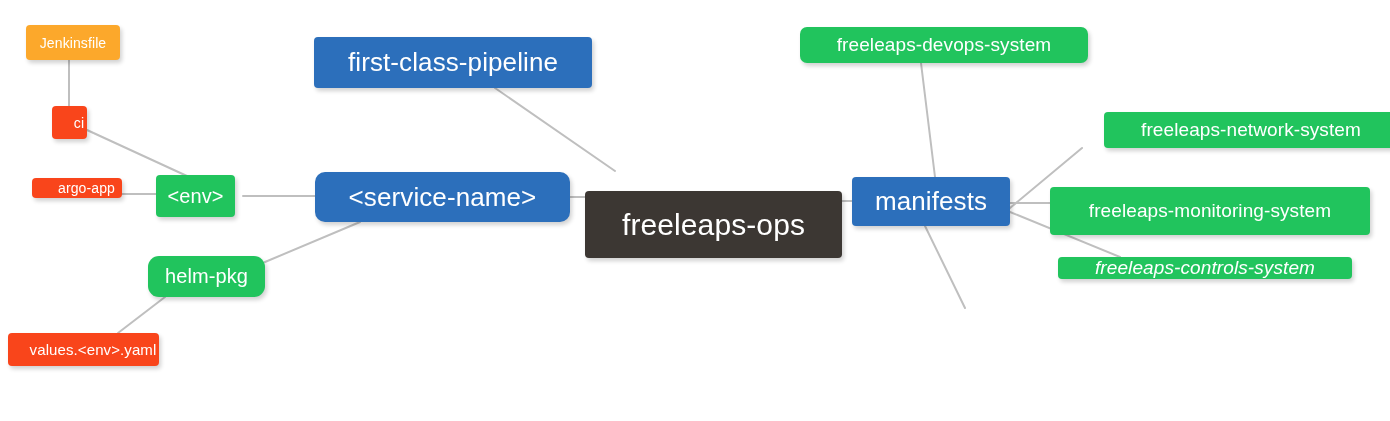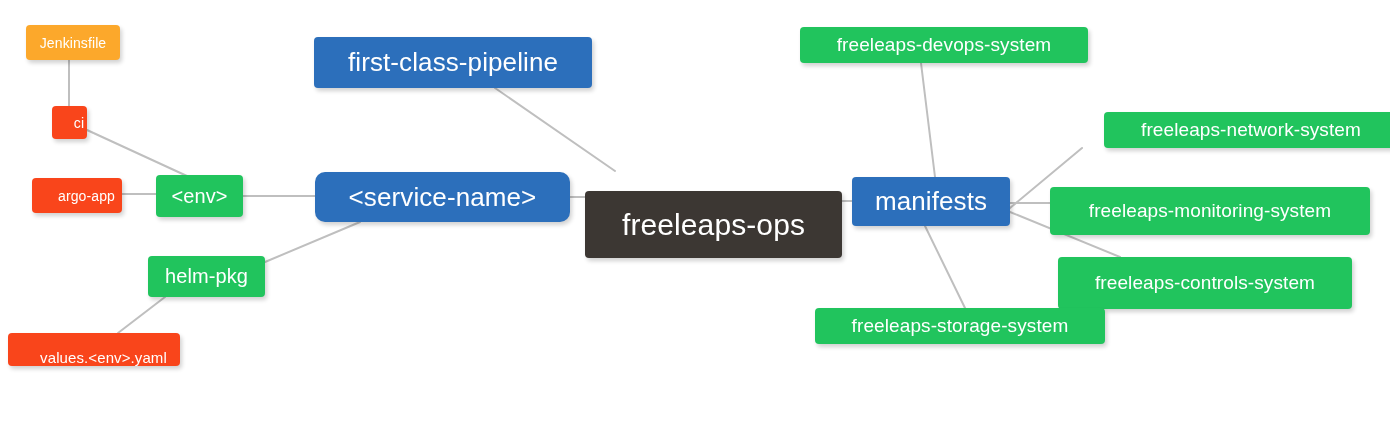--- a/index.html
+++ b/index.html
@@ -61,52 +61,49 @@
       <line x1="1010" y1="203" x2="1050" y2="203" stroke="#bfbfbf" stroke-width="2" stroke-linecap="round"></line>
       <line x1="1010" y1="212" x2="1120" y2="257" stroke="#bfbfbf" stroke-width="2" stroke-linecap="round"></line>
       <line x1="925" y1="226" x2="965" y2="308" stroke="#bfbfbf" stroke-width="2" stroke-linecap="round"></line>
     </svg>
 <div class="node n-orange" style="left: 26px; top: 25px; width: 94px; height: 35px; font-size: 14px;">
       <span>Jenkinsfile</span>
     </div>
     <div class="node n-red" style="left: 52px; top: 106px; width: 35px; height: 33px; font-size: 14px;">
       <span>ci</span>
     </div>
-    <div class="node n-red" style="left: 32px; top: 178px; width: 90px; height: 35px; font-size: 14px;">
+    <div class="node n-red" style="left: 32px; top: 178px; width: 90px; height: 20px; font-size: 14px;">
       <span>argo-app</span>
     </div>
-    <div class="node n-green" style="left: 156px; top: 175px; width: 87px; height: 42px; font-size: 20px;">
+    <div class="node n-green" style="left: 156px; top: 175px; width: 79px; height: 42px; font-size: 20px;">
       <span>&lt;env&gt;</span>
     </div>
-    <div class="node n-green" style="left: 148px; top: 256px; width: 117px; height: 41px; font-size: 20px;">
+    <div class="node n-green" style="left: 148px; top: 256px; width: 117px; height: 41px; font-size: 20px; border-radius: 11px;">
       <span>helm-pkg</span>
     </div>
-    <div class="node n-red" style="left: 8px; top: 333px; width: 172px; height: 33px; font-size: 15px; align-items: flex-end;">
+    <div class="node n-red" style="left: 8px; top: 333px; width: 151px; height: 33px; font-size: 15px;">
       <span>values.&lt;env&gt;.yaml</span>
     </div>
     <div class="node n-blue" style="left: 314px; top: 37px; width: 278px; height: 51px; font-size: 26px;">
       <span>first-class-pipeline</span>
     </div>
     <div class="node n-blue" style="left: 315px; top: 172px; width: 255px; height: 50px; font-size: 26px; border-radius: 10px;">
       <span>&lt;service-name&gt;</span>
     </div>
     <div class="node n-root" style="left: 585px; top: 171px; width: 257px; height: 67px; font-size: 30px;">
       <span>freeleaps-ops</span>
     </div>
     <div class="node n-blue" style="left: 852px; top: 177px; width: 158px; height: 49px; font-size: 26px; justify-content: center;">
       <span>manifests</span>
     </div>
-    <div class="node n-green" style="left: 800px; top: 27px; width: 288px; height: 36px; font-size: 19px;">
+    <div class="node n-green" style="left: 800px; top: 27px; width: 288px; height: 36px; font-size: 19px; border-radius: 7px;">
       <span>freeleaps-devops-system</span>
     </div>
     <div class="node n-green" style="left: 1056px; top: 112px; width: 294px; height: 36px; font-size: 19px; margin-left: 48px;">
       <span>freeleaps-network-system</span>
     </div>
     <div class="node n-green" style="left: 1050px; top: 187px; width: 320px; height: 48px; font-size: 19px;">
       <span>freeleaps-monitoring-system</span>
     </div>
-    <div class="node n-green" style="left: 1058px; top: 257px; width: 294px; height: 52px; font-size: 19px;">
+    <div class="node n-green" style="left: 1058px; top: 257px; width: 294px; height: 22px; font-size: 19px; font-style: italic;">
       <span>freeleaps-controls-system</span>
-    </div>
-    <div class="node n-green" style="left: 815px; top: 308px; width: 290px; height: 36px; font-size: 19px;">
-      <span>freeleaps-storage-system</span>
     </div>
   </div>
 
 </body></html>

